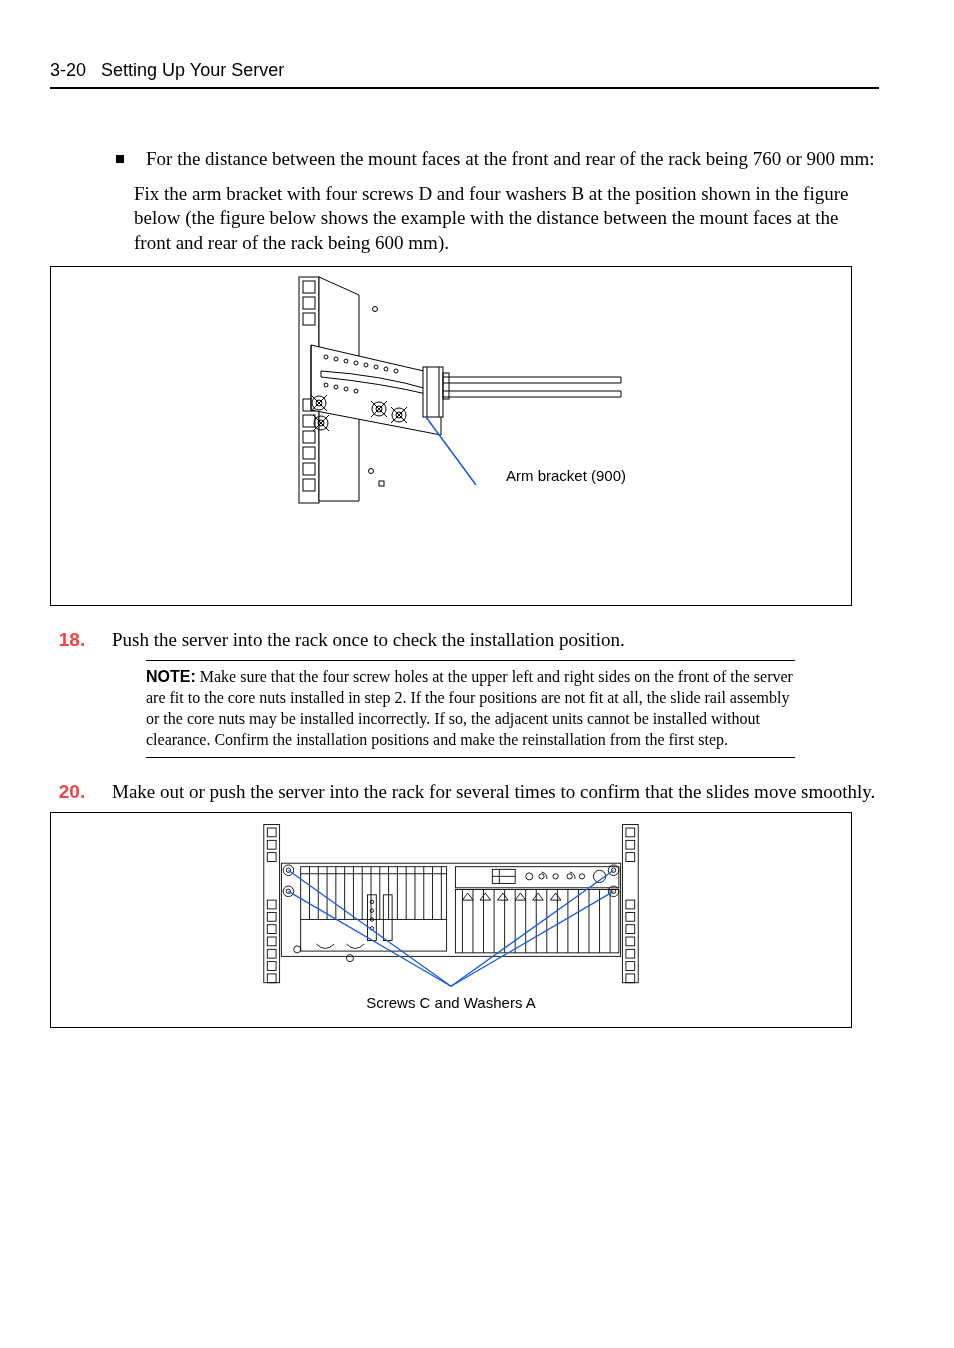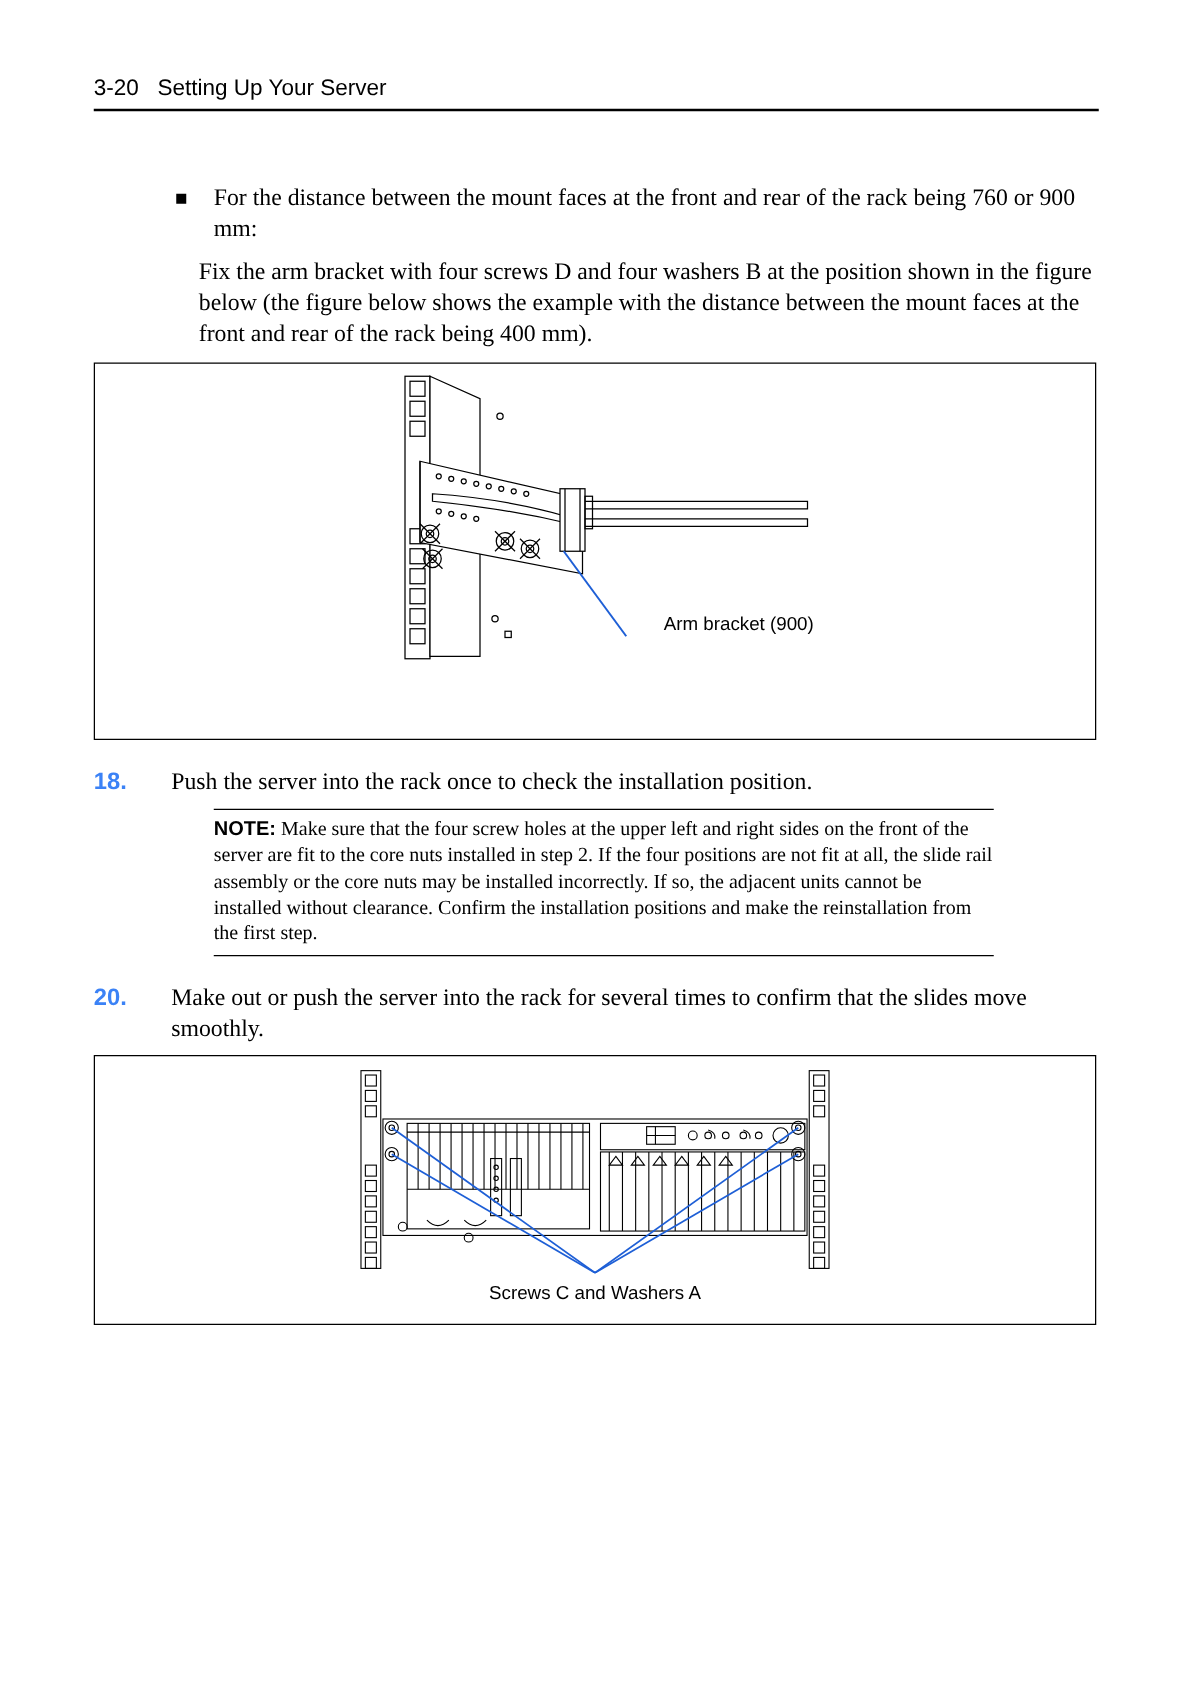--- a/index.html
+++ b/index.html
@@ -6,21 +6,21 @@
     margin: 0;
     padding: 0;
     background: #fff;
     font-family: "Times New Roman", Times, serif;
     color: #000;
   }
   .page {
     width: 954px;
     height: 1348px;
     box-sizing: border-box;
-    padding: 60px 75px 60px 75px;
+    padding: 60px 75px 60px 50px;
     position: relative;
     border-radius: 19px;
   }
   .header-line {
     font-family: Arial, Helvetica, sans-serif;
     font-size: 18px;
     padding-bottom: 6px;
     border-bottom: 2px solid #000;
     margin-bottom: 58px;
   }
@@ -68,25 +68,25 @@
     gap: 18px;
     margin-top: 22px;
     margin-bottom: 8px;
     font-size: 19px;
     line-height: 1.3;
     align-items: baseline;
   }
   .num {
     font-family: Arial, Helvetica, sans-serif;
     font-weight: bold;
-    color: #3b82f6;
+    color: #ef4444;
     font-size: 19px;
     width: 44px;
     flex: 0 0 auto;
-    text-align: left;
+    text-align: center;
   }
   .num-body { flex: 1 1 auto; }
   .note-box {
     margin-left: 96px;
     margin-right: 84px;
     border-top: 1.5px solid #000;
     border-bottom: 1.5px solid #000;
     padding: 6px 0 6px 0;
     font-size: 16px;
     line-height: 1.3;
@@ -107,23 +107,23 @@
 
   <div class="header-line">
     <span>3-20</span>&nbsp;&nbsp;&nbsp;<span>Setting Up Your Server</span>
   </div>
 
   <div class="bullet-item">
     <div class="bullet-square"></div>
     <div class="bullet-text">For the distance between the mount faces at the front and rear of the rack being 760 or 900 mm:</div>
   </div>
 
-  <div class="sub-para">Fix the arm bracket with four screws D and four washers B at the position shown in the figure below (the figure below shows the example with the distance between the mount faces at the front and rear of the rack being 400 mm).</div>
-
-  <div class="figure-box" style="height:302px; position:relative;">
+  <div class="sub-para">Fix the arm bracket with four screws D and four washers B at the position shown in the figure below (the figure below shows the example with the distance between the mount faces at the front and rear of the rack being 600 mm).</div>
+
+  <div class="figure-box" style="height:340px; position:relative;">
     <svg width="360" height="230" viewBox="0 0 360 230">
 
       <g stroke="#000" stroke-width="1" fill="none">
         <rect x="28" y="2" width="20" height="226" fill="#fff"></rect>
 
         <rect x="32" y="6" width="12" height="12"></rect>
         <rect x="32" y="22" width="12" height="12"></rect>
         <rect x="32" y="38" width="12" height="12"></rect>
         <rect x="32" y="124" width="12" height="12"></rect>
         <rect x="32" y="140" width="12" height="12"></rect>

